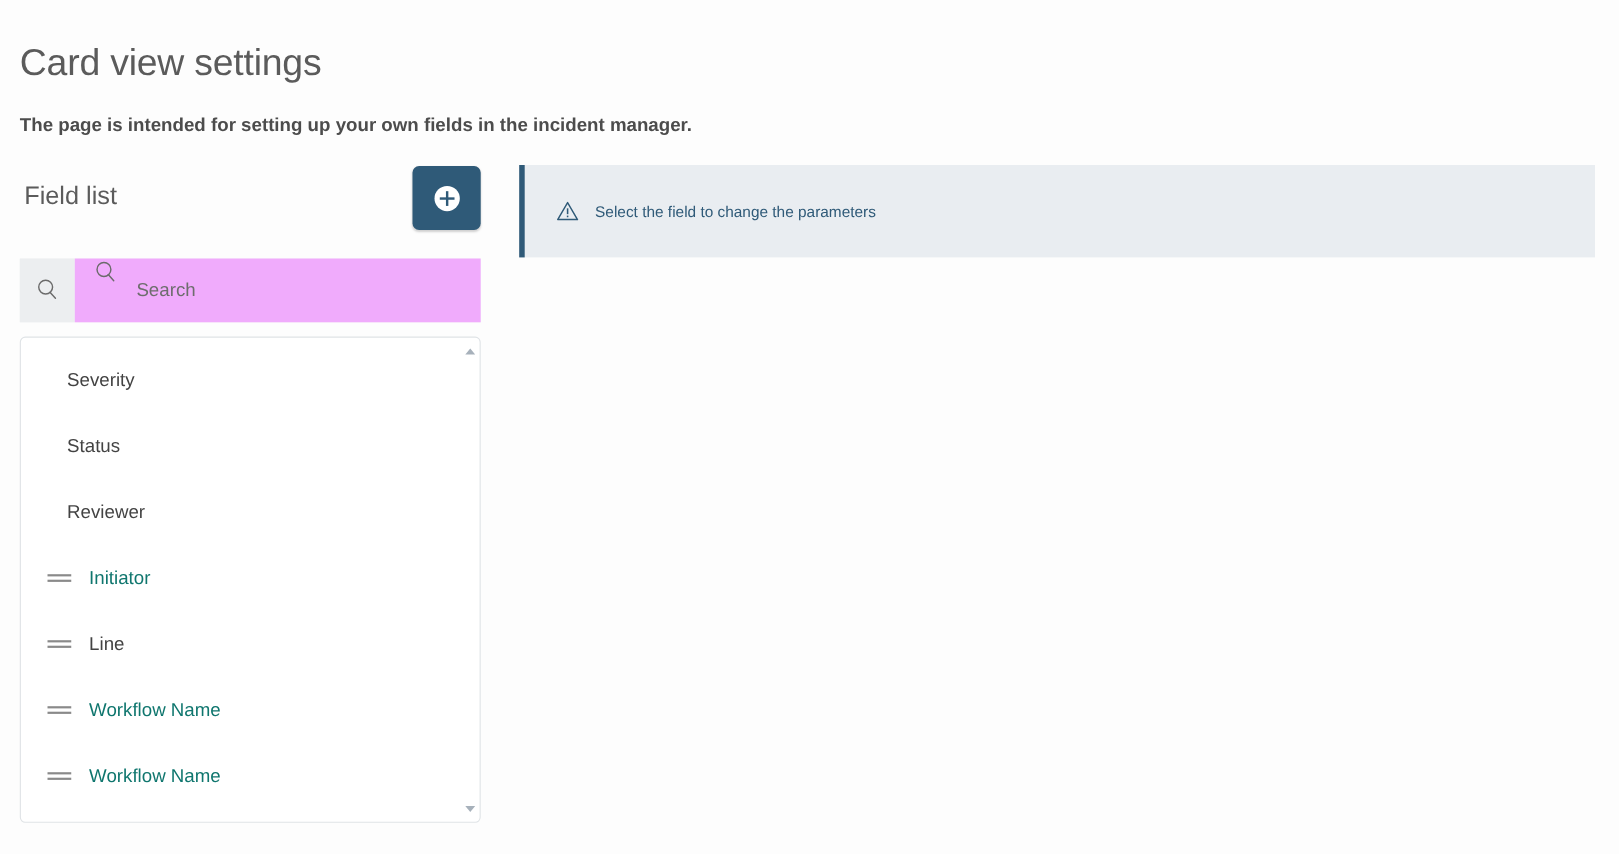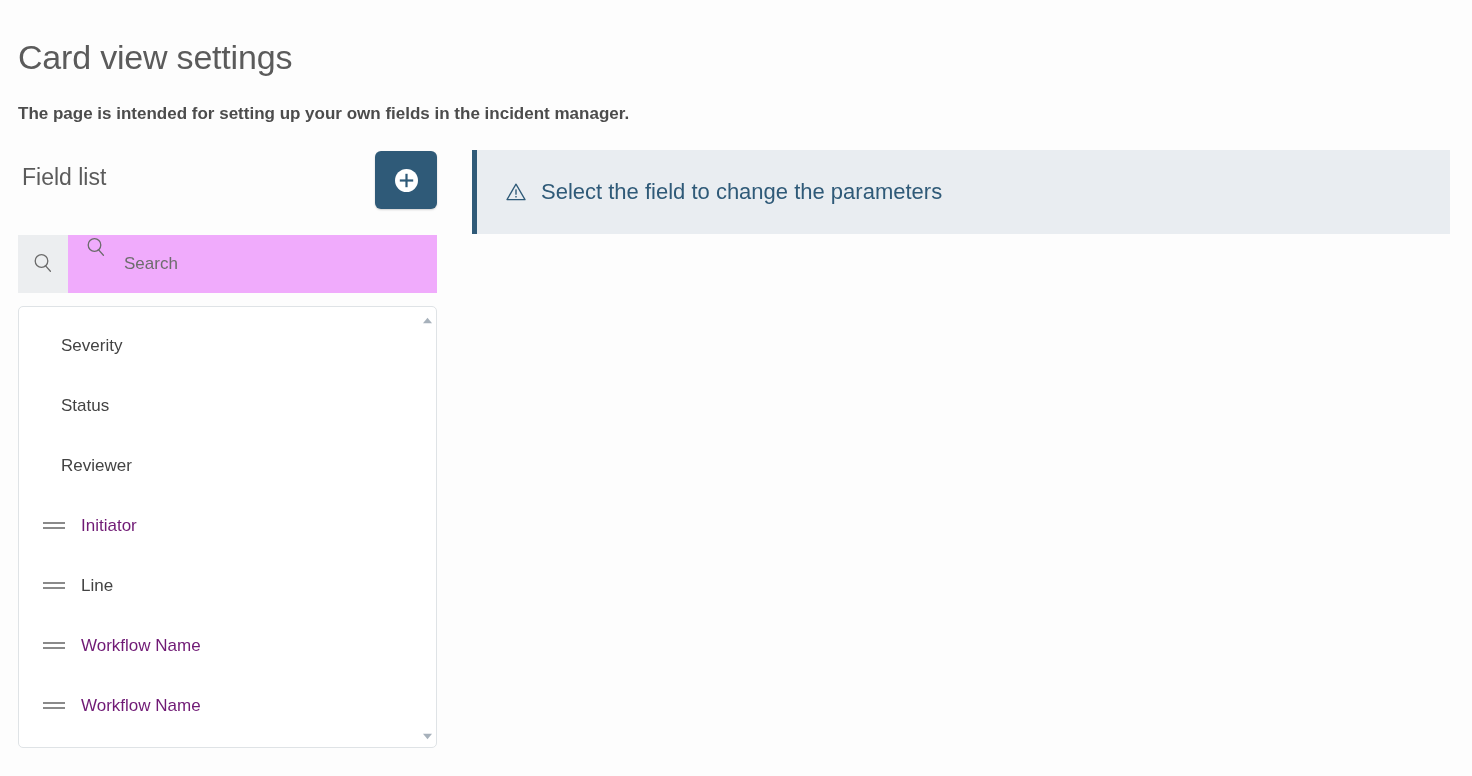--- a/index.html
+++ b/index.html
@@ -178,21 +178,21 @@
   .drag-handle {
     flex: 0 0 auto;
     width: 24px;
     margin-right: 14px;
     display: flex;
     align-items: center;
     justify-content: flex-start;
   }
   .item-label {
     font-size: 17px;
-    color: #701a75;
+    color: #0f766e;
     line-height: 1;
     white-space: nowrap;
   }
   .item-label.bold {
     font-weight: 400;
     color: #434343;
   }
   .list-item.no-handle {
     padding-left: 42px;
   }
@@ -236,21 +236,21 @@
   .alert-icon {
     flex: 0 0 auto;
     width: 22px;
     height: 22px;
     display: flex;
     align-items: center;
     justify-content: center;
     margin-right: 14px;
   }
   .alert-text {
-    font-size: 22px;
+    font-size: 14px;
     color: #2f5a78;
     line-height: 1;
     white-space: nowrap;
   }
 </style>
 </head>
 <body>
 
 <div class="page">
 

